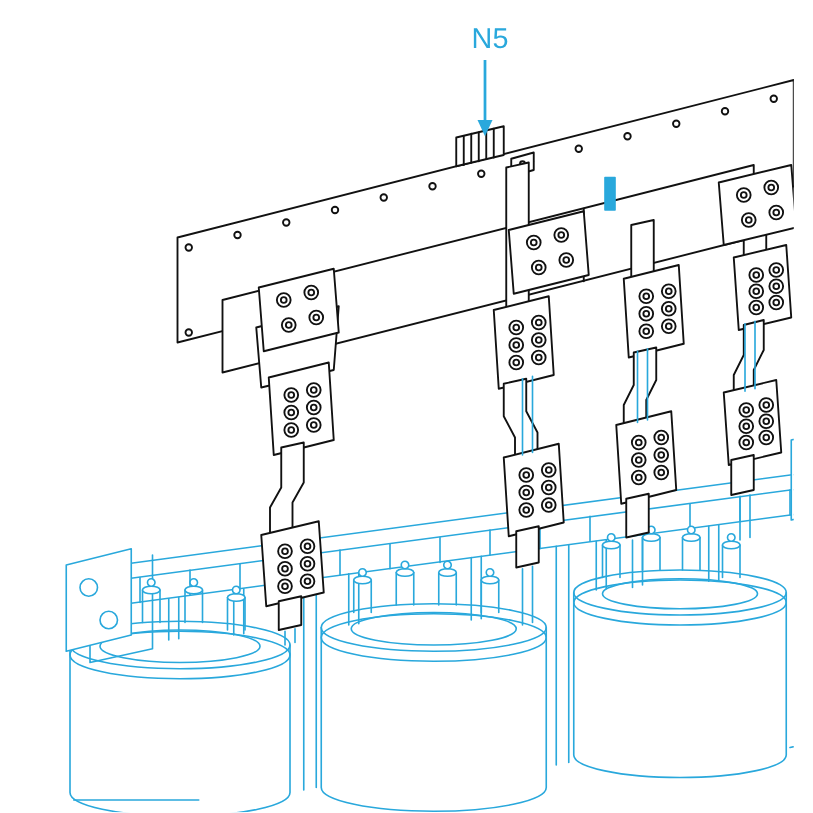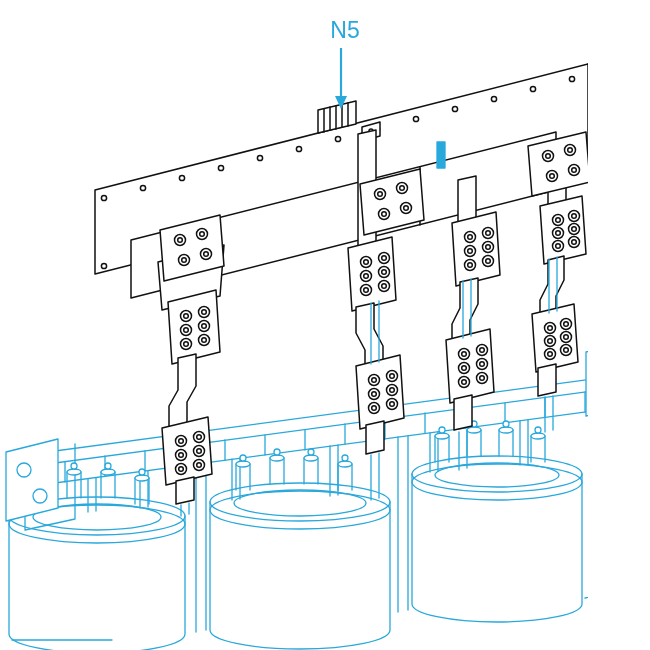--- a/index.html
+++ b/index.html
@@ -3,21 +3,21 @@
 <meta charset="utf-8">
 <style>
   :root{
     --line-primary:#111111;
     --line-accent:#29a8dc;
     --background:#ffffff;
   }
   html,body{margin:0;padding:0;background:var(--background);}
   .stage{
     width:588px;height:650px;position:relative;background:var(--background);
-    font-family:"Liberation Sans",sans-serif;overflow:hidden;
+    font-family:"Liberation Sans",sans-serif;overflow:hidden;padding-left:47px;
   }
   svg{display:block;width:650px;height:650px;}
   .ink{stroke:var(--line-primary);stroke-width:1.5;fill:none;stroke-linejoin:round;stroke-linecap:round;}
   .cyan{stroke:var(--line-accent);stroke-width:1.3;fill:none;stroke-linejoin:round;stroke-linecap:round;}
   .callout-text{
     font-family:"Liberation Sans",sans-serif;
     font-size:23px;fill:var(--line-accent);
   }
 </style>
 </head>

